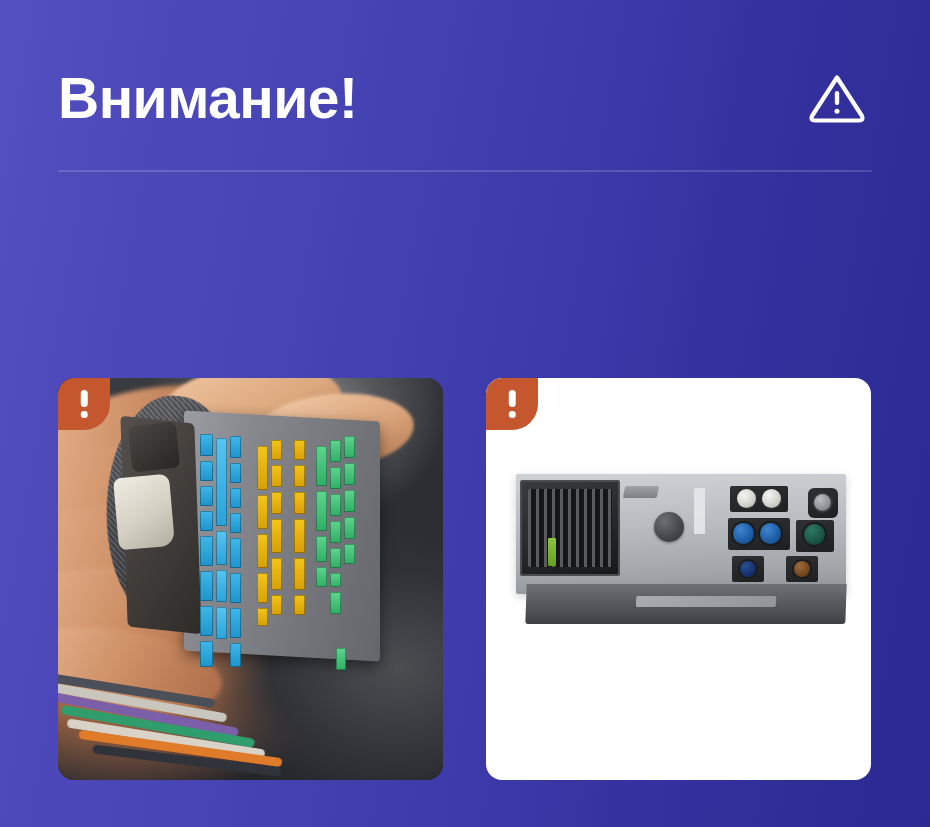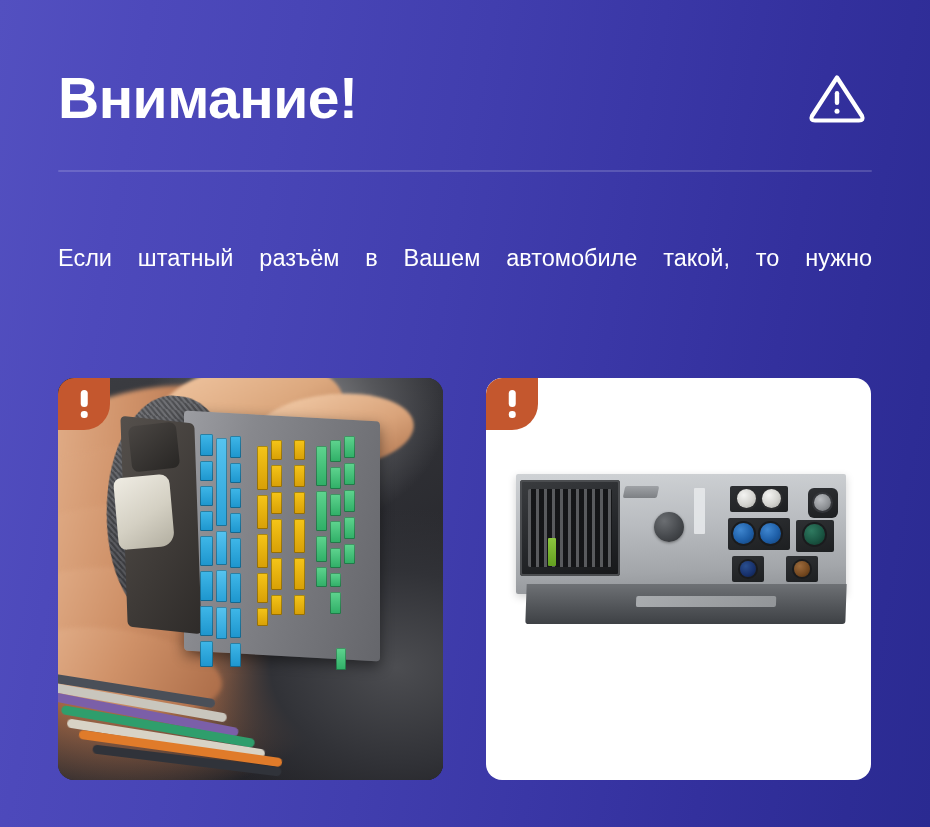--- a/index.html
+++ b/index.html
@@ -386,21 +386,20 @@
       <path d="M29 5.5 L54 44 Q56 48.5 51 48.5 L7 48.5 Q2 48.5 4 44 Z" fill="none" stroke="#ffffff" stroke-width="4.2" stroke-linejoin="round" stroke-linecap="round"></path>
       <rect x="26.8" y="19" width="4.4" height="14" rx="2.2" fill="#ffffff"></rect>
       <circle cx="29" cy="39.2" r="2.5" fill="#ffffff"></circle>
     </svg>
   </div>
 </div>
 
 <div class="divider"></div>
 
 <div class="body-copy">
-  <div class="line-justify">Если штатный разъём в Вашем автомобиле такой, то нужно</div>
 </div>
 
 <div class="cards">
 
   <div class="card card-photo">
 
     <div class="corner-badge">
       <span class="bang-stem"></span>
       <span class="bang-dot"></span>
     </div>

